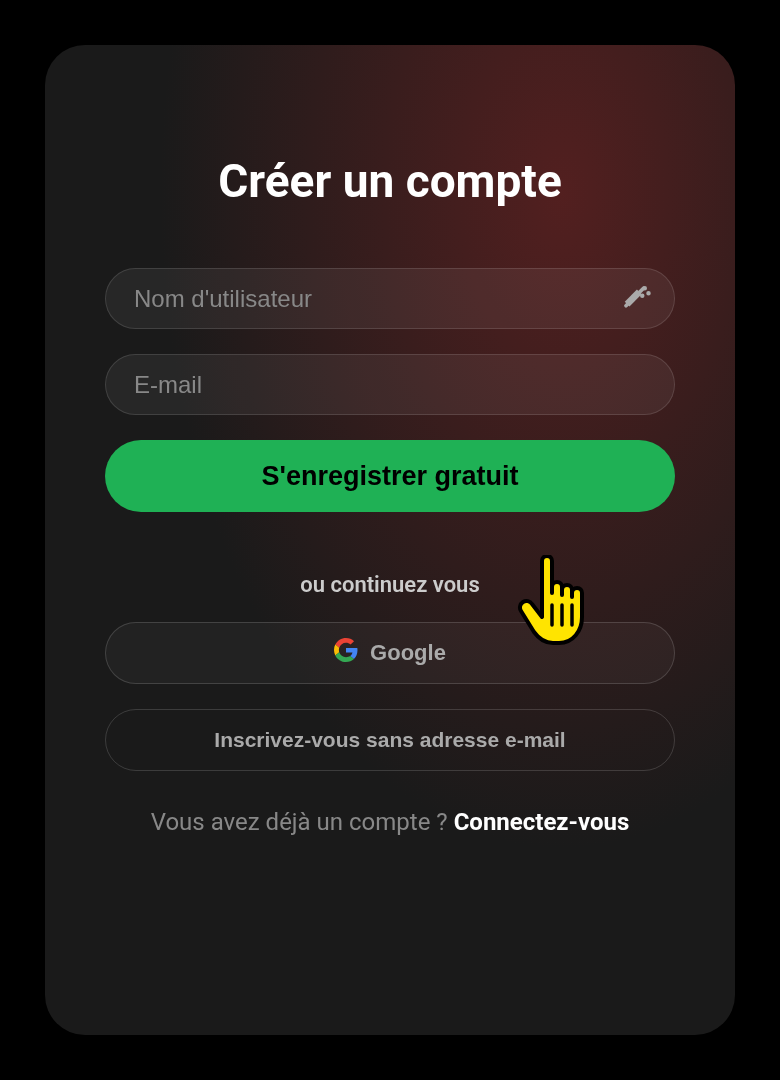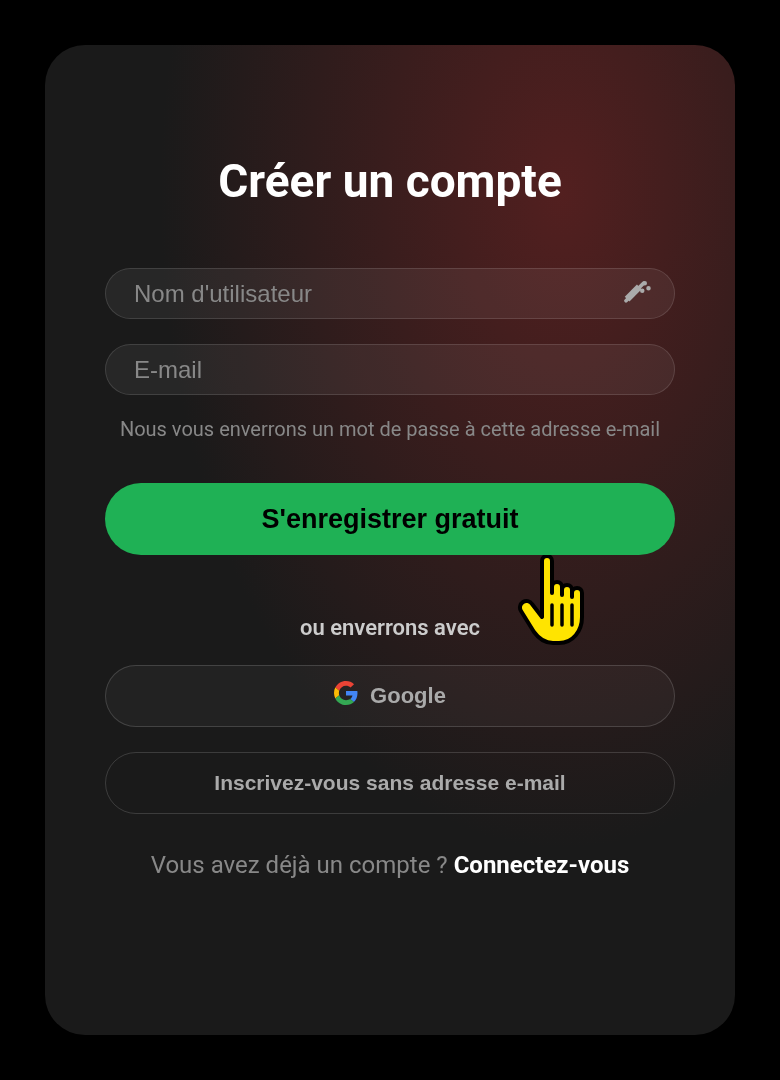--- a/index.html
+++ b/index.html
@@ -37,21 +37,21 @@
       text-align: center;
       margin-bottom: 60px;
     }
     .input-wrap {
       width: 100%;
       position: relative;
       margin-bottom: 25px;
     }
     .input {
       width: 100%;
-      height: 51px;
+      height: 61px;
       background: rgba(255,255,255,0.06);
       border: 1px solid rgba(255,255,255,0.12);
       border-radius: 35px;
       padding: 0 28px;
       color: #ddd;
       font-size: 24px;
       outline: none;
     }
     .input::placeholder {
       color: #888;
@@ -157,25 +157,24 @@
         <circle cx="17" cy="11" r="0.8" fill="currentColor"></circle>
         <path d="M4 19 L18 5" stroke="currentColor" stroke-width="3"></path>
       </svg>
     </span>
   </div>
 
   <div class="input-wrap">
     <input class="input" type="email" placeholder="E-mail" style="">
   </div>
 
-  <p class="helper-text">Nous vous enverrons un mot de passe à cette adresse e-mail</p>
 
   <button class="primary-button">S'enregistrer gratuit</button>
 
-  <div class="divider-text">ou enverrons avec</div>
+  <div class="divider-text">ou continuez vous</div>
 
   <div class="social-row">
     <button class="social-button">
       <span>
         <svg width="24" height="24" viewBox="0 0 48 48">
           <path fill="#EA4335" d="M24 9.5c3.54 0 6.71 1.22 9.21 3.6l6.85-6.85C35.9 2.38 30.47 0 24 0 14.62 0 6.51 5.38 2.56 13.22l7.98 6.19C12.43 13.72 17.74 9.5 24 9.5z"></path>
           <path fill="#4285F4" d="M46.98 24.55c0-1.57-.15-3.09-.38-4.55H24v9.02h12.94c-.58 2.96-2.26 5.48-4.78 7.18l7.73 6c4.51-4.18 7.09-10.36 7.09-17.65z"></path>
           <path fill="#FBBC05" d="M10.53 28.59c-.48-1.45-.76-2.99-.76-4.59s.27-3.14.76-4.59l-7.98-6.19C.92 16.46 0 20.12 0 24c0 3.88.92 7.54 2.56 10.78l7.97-6.19z"></path>
           <path fill="#34A853" d="M24 48c6.48 0 11.93-2.13 15.89-5.81l-7.73-6c-2.15 1.45-4.92 2.3-8.16 2.3-6.26 0-11.57-4.22-13.47-9.91l-7.98 6.19C6.51 42.62 14.62 48 24 48z"></path>
         </svg>

